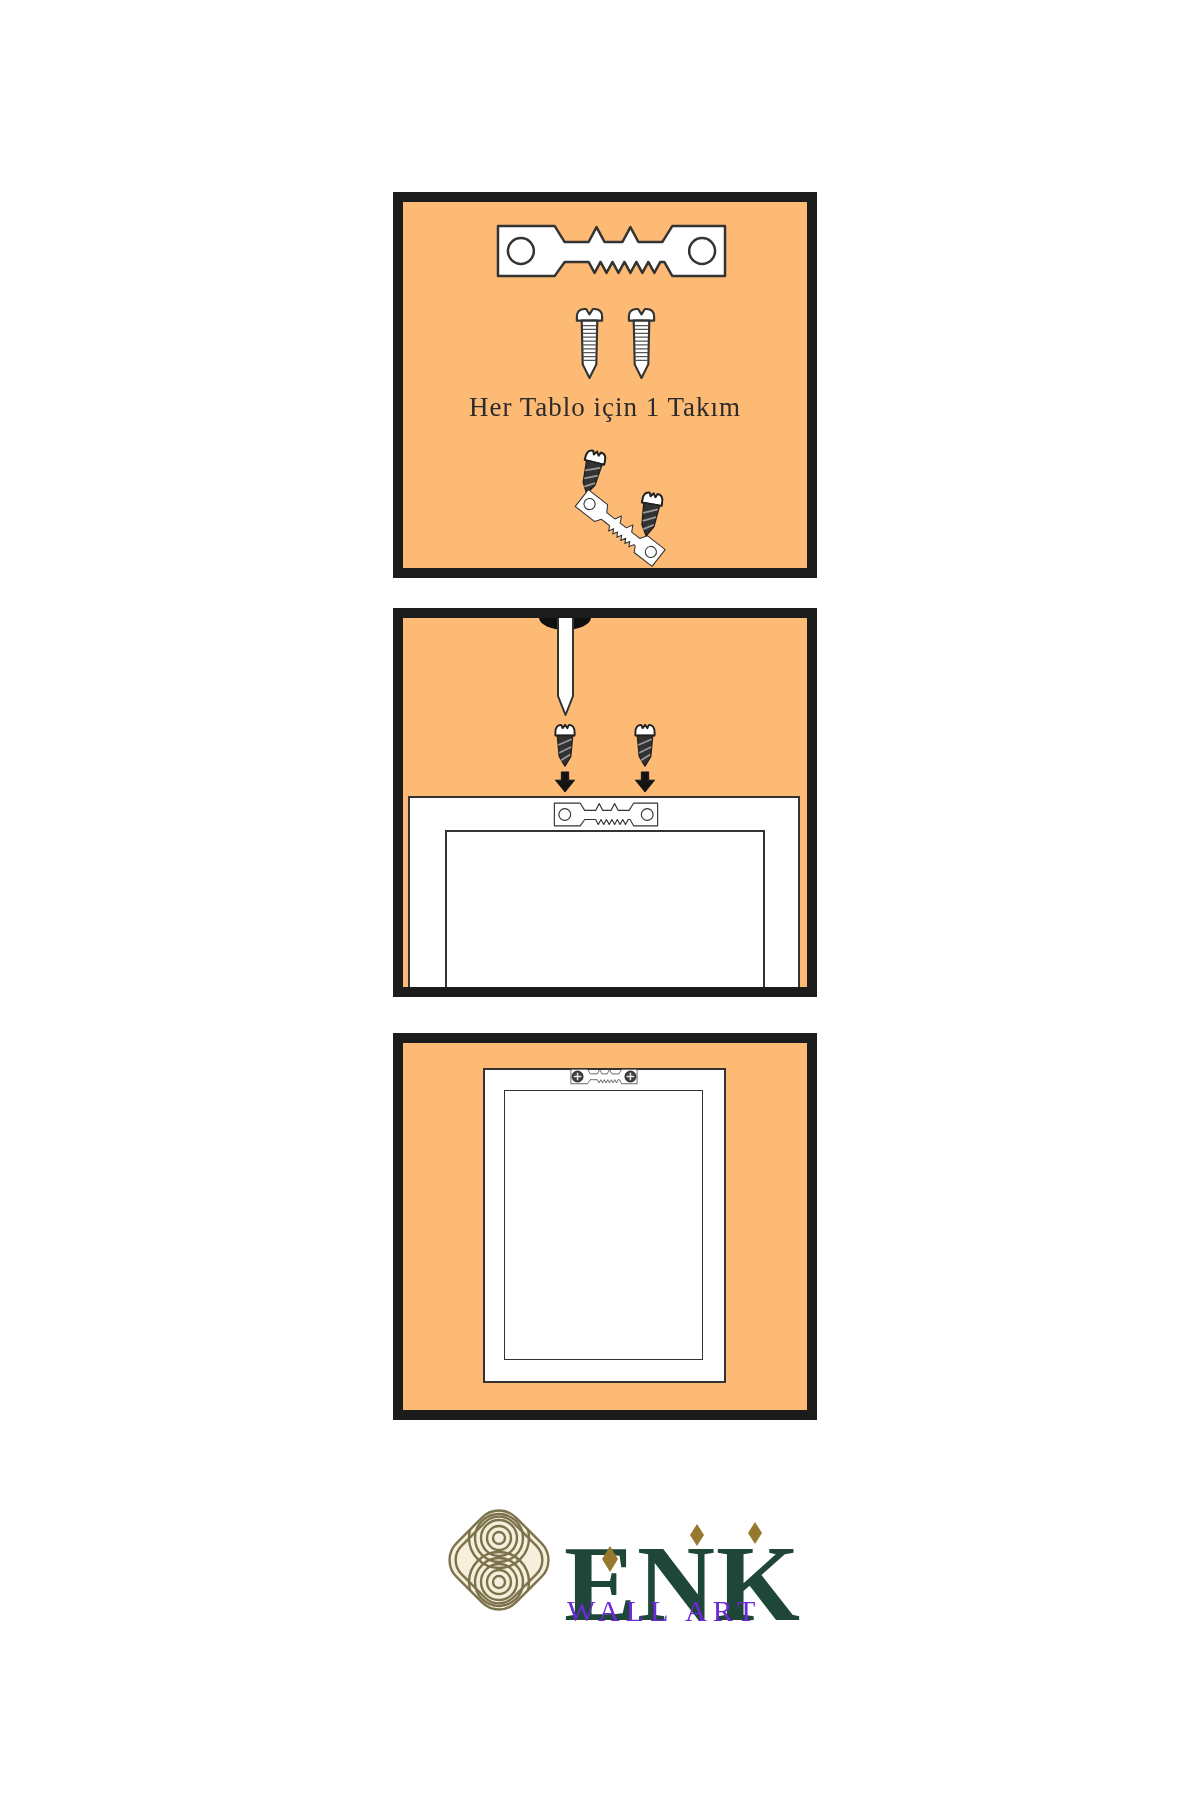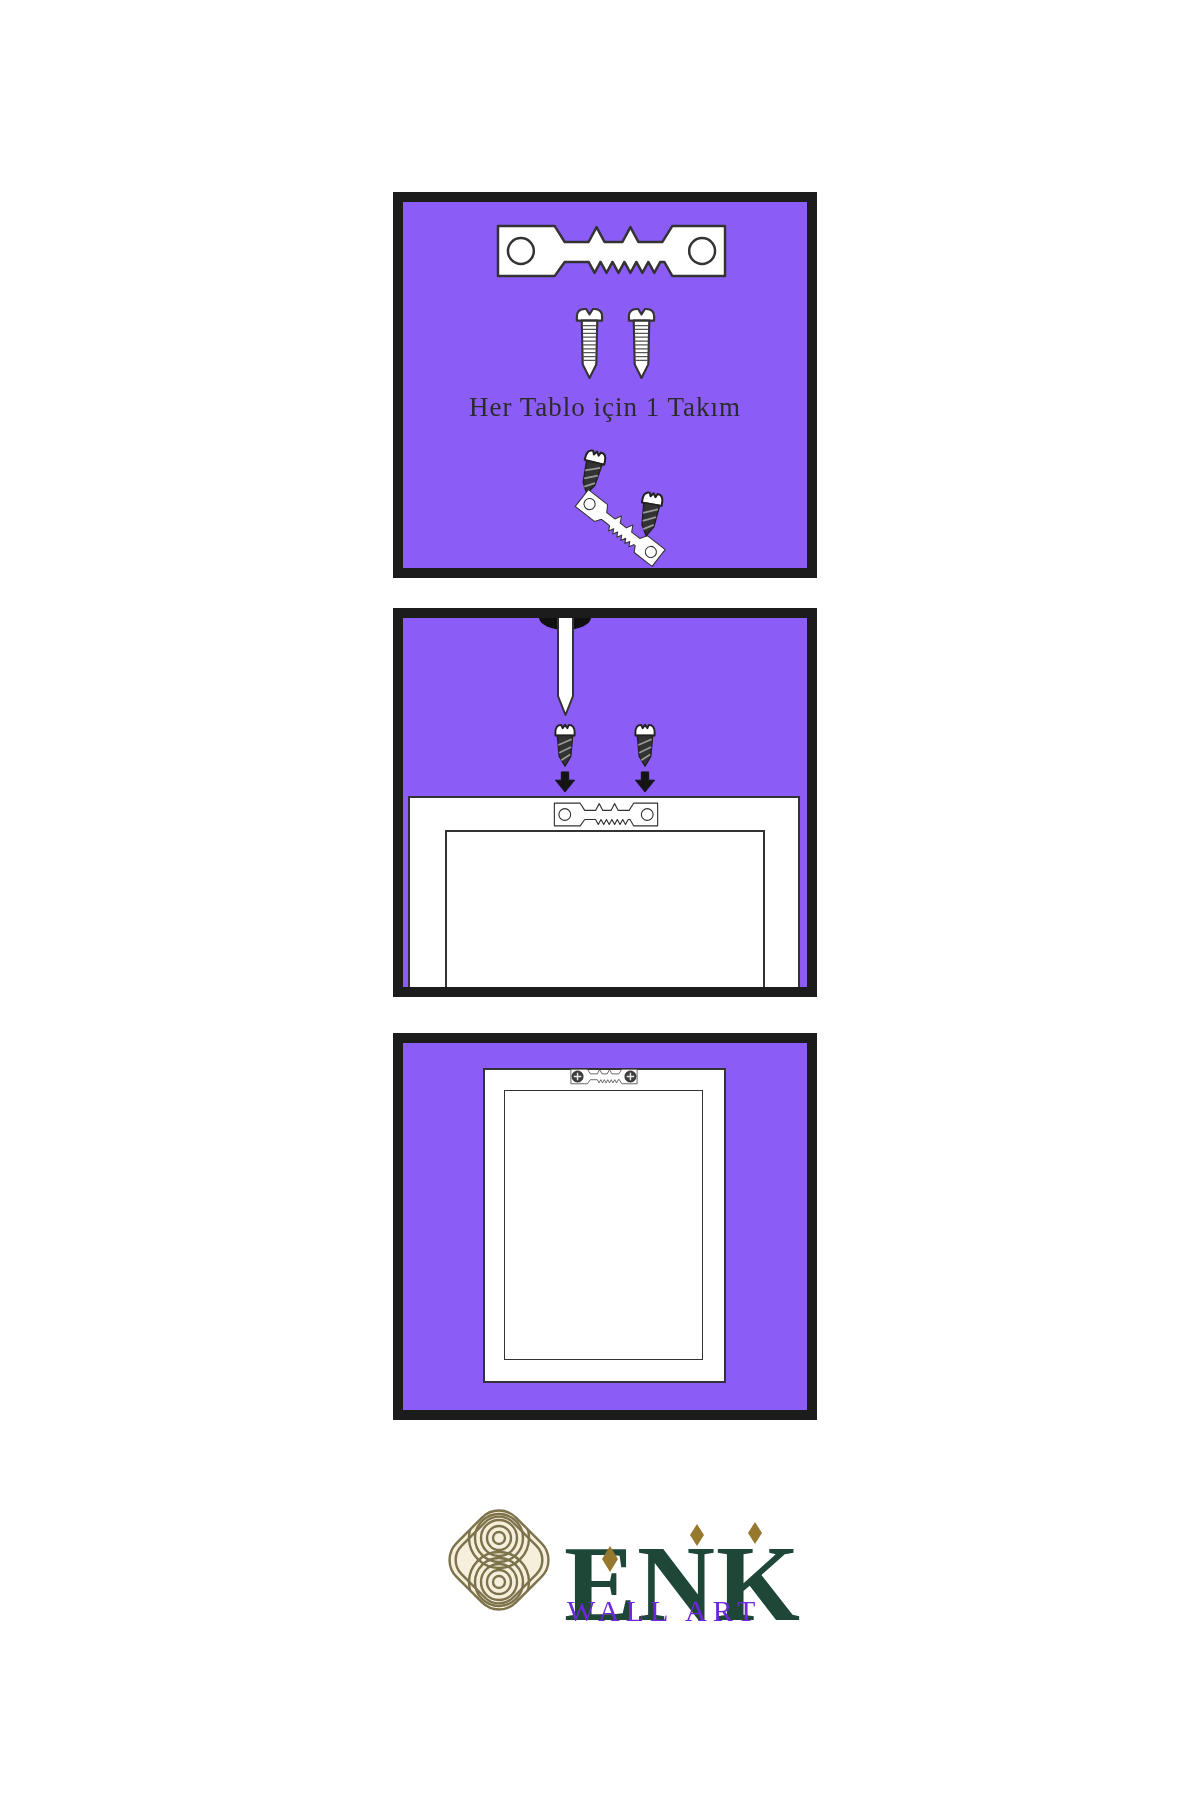--- a/index.html
+++ b/index.html
@@ -3,21 +3,21 @@
 <meta charset="utf-8">
 <style>
   html,body{margin:0;padding:0;}
   body{
     width:1200px;height:1800px;position:relative;background:#ffffff;
     font-family:"Liberation Serif", serif;overflow:hidden;
   }
   .abs{position:absolute;}
   .panel{
     position:absolute;left:393px;width:424px;box-sizing:border-box;
-    border:10px solid #1c1c1c;background:#8b5cf6;overflow:hidden;
+    border:10px solid #1c1c1c;background:#fdba74;overflow:hidden;
   }
   #panel-1{top:192px;height:386px;}
   #panel-2{top:608px;height:389px;}
   #panel-3{top:1033px;height:387px;}
   .caption{
     position:absolute;left:0;top:190px;width:100%;text-align:center;
     font-size:27px;letter-spacing:1px;color:#2b2b2b;font-weight:400;
   }
   .orect{position:absolute;box-sizing:border-box;border:2px solid #333;background:#fff;}
   .nail-head{

